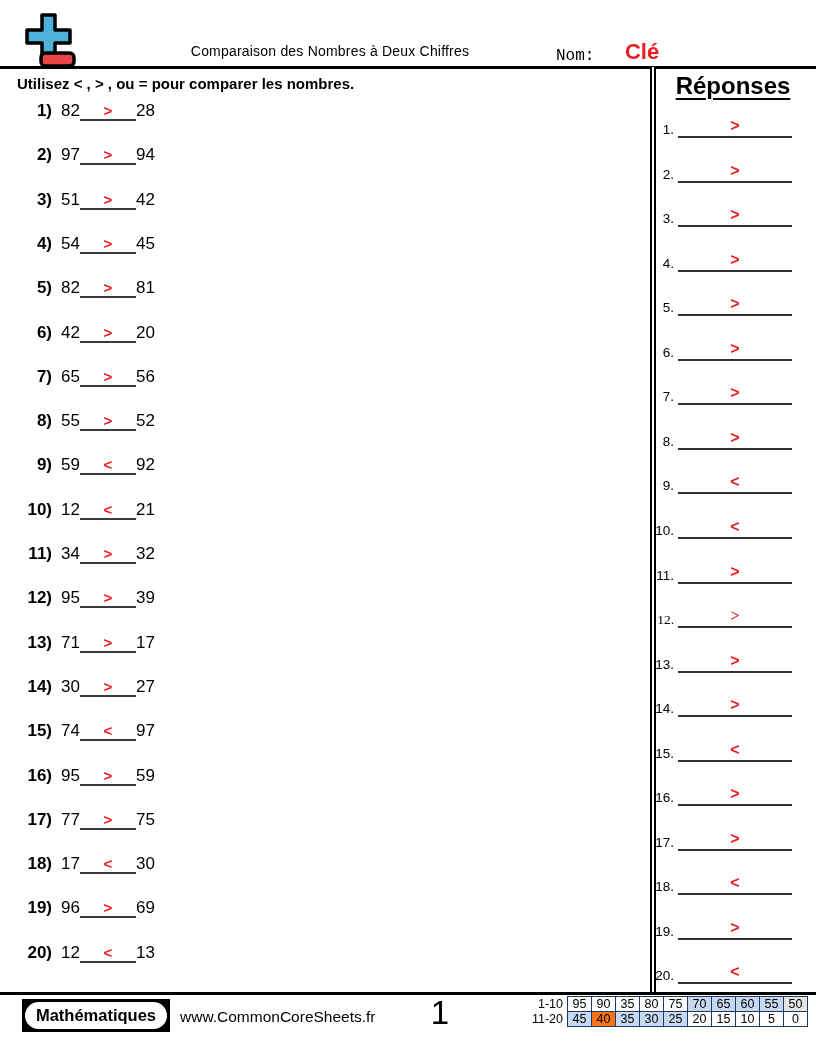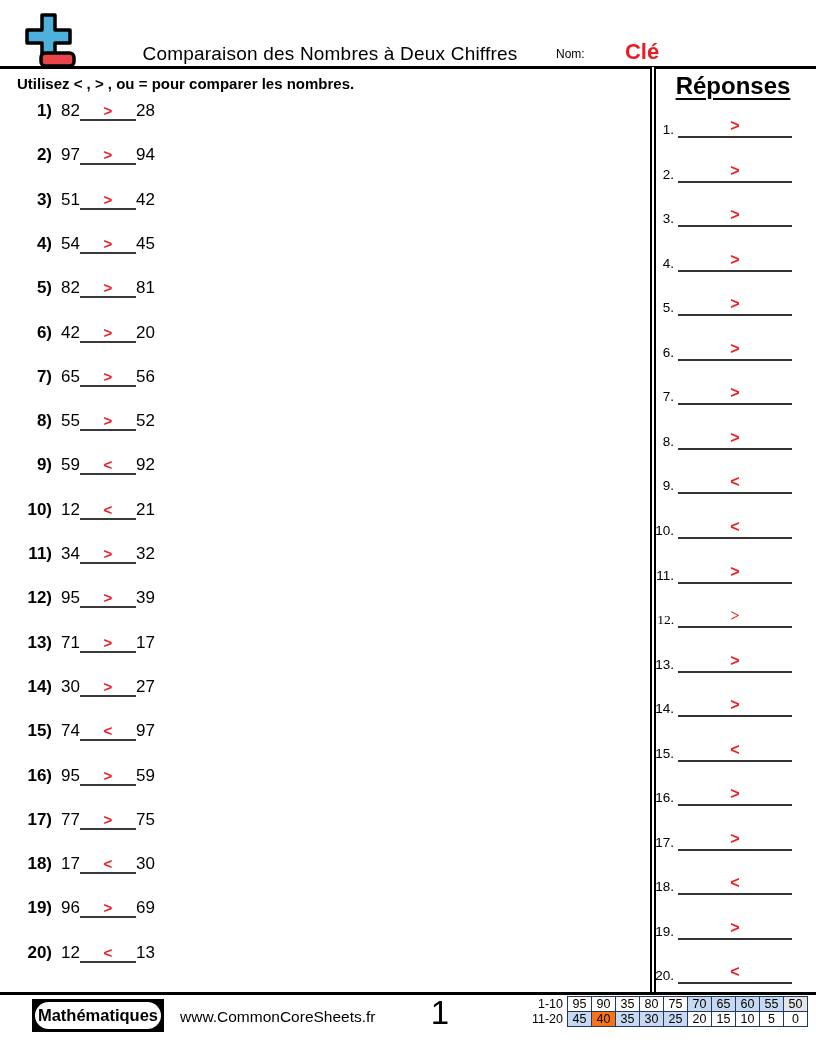--- a/index.html
+++ b/index.html
@@ -1,22 +1,22 @@
 <!DOCTYPE html>
 <html style="--red: #ec1b23; --navy: #1f3864;"><head>
 <meta charset="utf-8">
 <style>
   html,body{margin:0;padding:0;background:#fff;}
   body{width:816px;height:1056px;position:relative;font-family:"Liberation Sans",sans-serif;color:#000;overflow:hidden;}
   .page{position:absolute;inset:0;background:#fff;}
 
   
   .logo{position:absolute;left:22px;top:12px;width:54px;height:58px;}
-  .title{position:absolute;left:120px;top:43px;width:420px;text-align:center;font-size:19px;letter-spacing:.2px;}
-  .nom{position:absolute;left:556px;top:47px;font-size:12px;}
+  .title{position:absolute;left:120px;top:43px;width:420px;text-align:center;font-size:14px;letter-spacing:.2px;}
+  .nom{position:absolute;left:556px;top:47px;font-size:16px;font-family:Liberation Mono, monospace;}
   .cle{position:absolute;left:610px;top:39px;width:64px;text-align:center;font-size:22px;font-weight:bold;color:var(--red,#ec1b23);}
   .hline{position:absolute;left:0;width:816px;height:3px;background:#000;}
   .hline.top{top:66px;}
   .hline.bottom{top:992px;}
   .instructions{position:absolute;left:17px;top:75px;font-size:15px;font-weight:bold;}
 
   
   .separator{position:absolute;left:650px;top:67px;height:925px;width:2px;border-left:2px solid #000;border-right:2px solid #000;background:#fff;}
 
   
@@ -27,21 +27,21 @@
   .p-sym{position:absolute;left:0;right:0;bottom:1px;color:var(--red,#ec1b23);font-weight:bold;font-size:15px;line-height:15px;}
 
   
   .answers-header{position:absolute;left:655px;top:72px;width:156px;text-align:center;font-size:24px;font-weight:bold;text-decoration:underline;text-decoration-thickness:2px;text-underline-offset:4px;}
   .answer{position:absolute;left:648px;width:144px;height:26px;display:flex;align-items:flex-end;}
   .a-num{display:inline-block;width:26px;text-align:right;font-size:13.5px;line-height:16px;margin-right:4px;}
   .a-line{flex:1;height:26px;border-bottom:2px solid #333;position:relative;}
   .a-sym{position:absolute;left:0;right:0;bottom:2px;text-align:center;color:var(--red,#ec1b23);font-weight:bold;font-size:16px;line-height:16px;}
 
   
-  .brand-badge{position:absolute;left:32px;top:999px;width:132px;height:33px;background:#000;}
+  .brand-badge{position:absolute;left:22px;top:999px;width:148px;height:33px;background:#000;}
   .brand-inner{position:absolute;left:3px;right:3px;top:3px;bottom:3px;background:#fff;border-radius:16px;display:flex;align-items:center;justify-content:center;font-size:16.5px;font-weight:bold;color:#000;}
   .website{position:absolute;left:180px;top:1008px;font-size:15.5px;}
   .page-number{position:absolute;left:400px;top:994px;width:80px;text-align:center;font-size:33px;}
   .score-table{position:absolute;left:521px;top:996px;border-collapse:collapse;font-size:12.5px;}
   .score-table td{border:1.5px solid var(--navy,#1f3864);width:23px;height:14px;text-align:center;padding:0;line-height:14px;}
   .score-table td.rlabel{border:none;width:42px;text-align:right;padding-right:4px;background:#fff;}
 </style>
 </head>
 <body>
 

